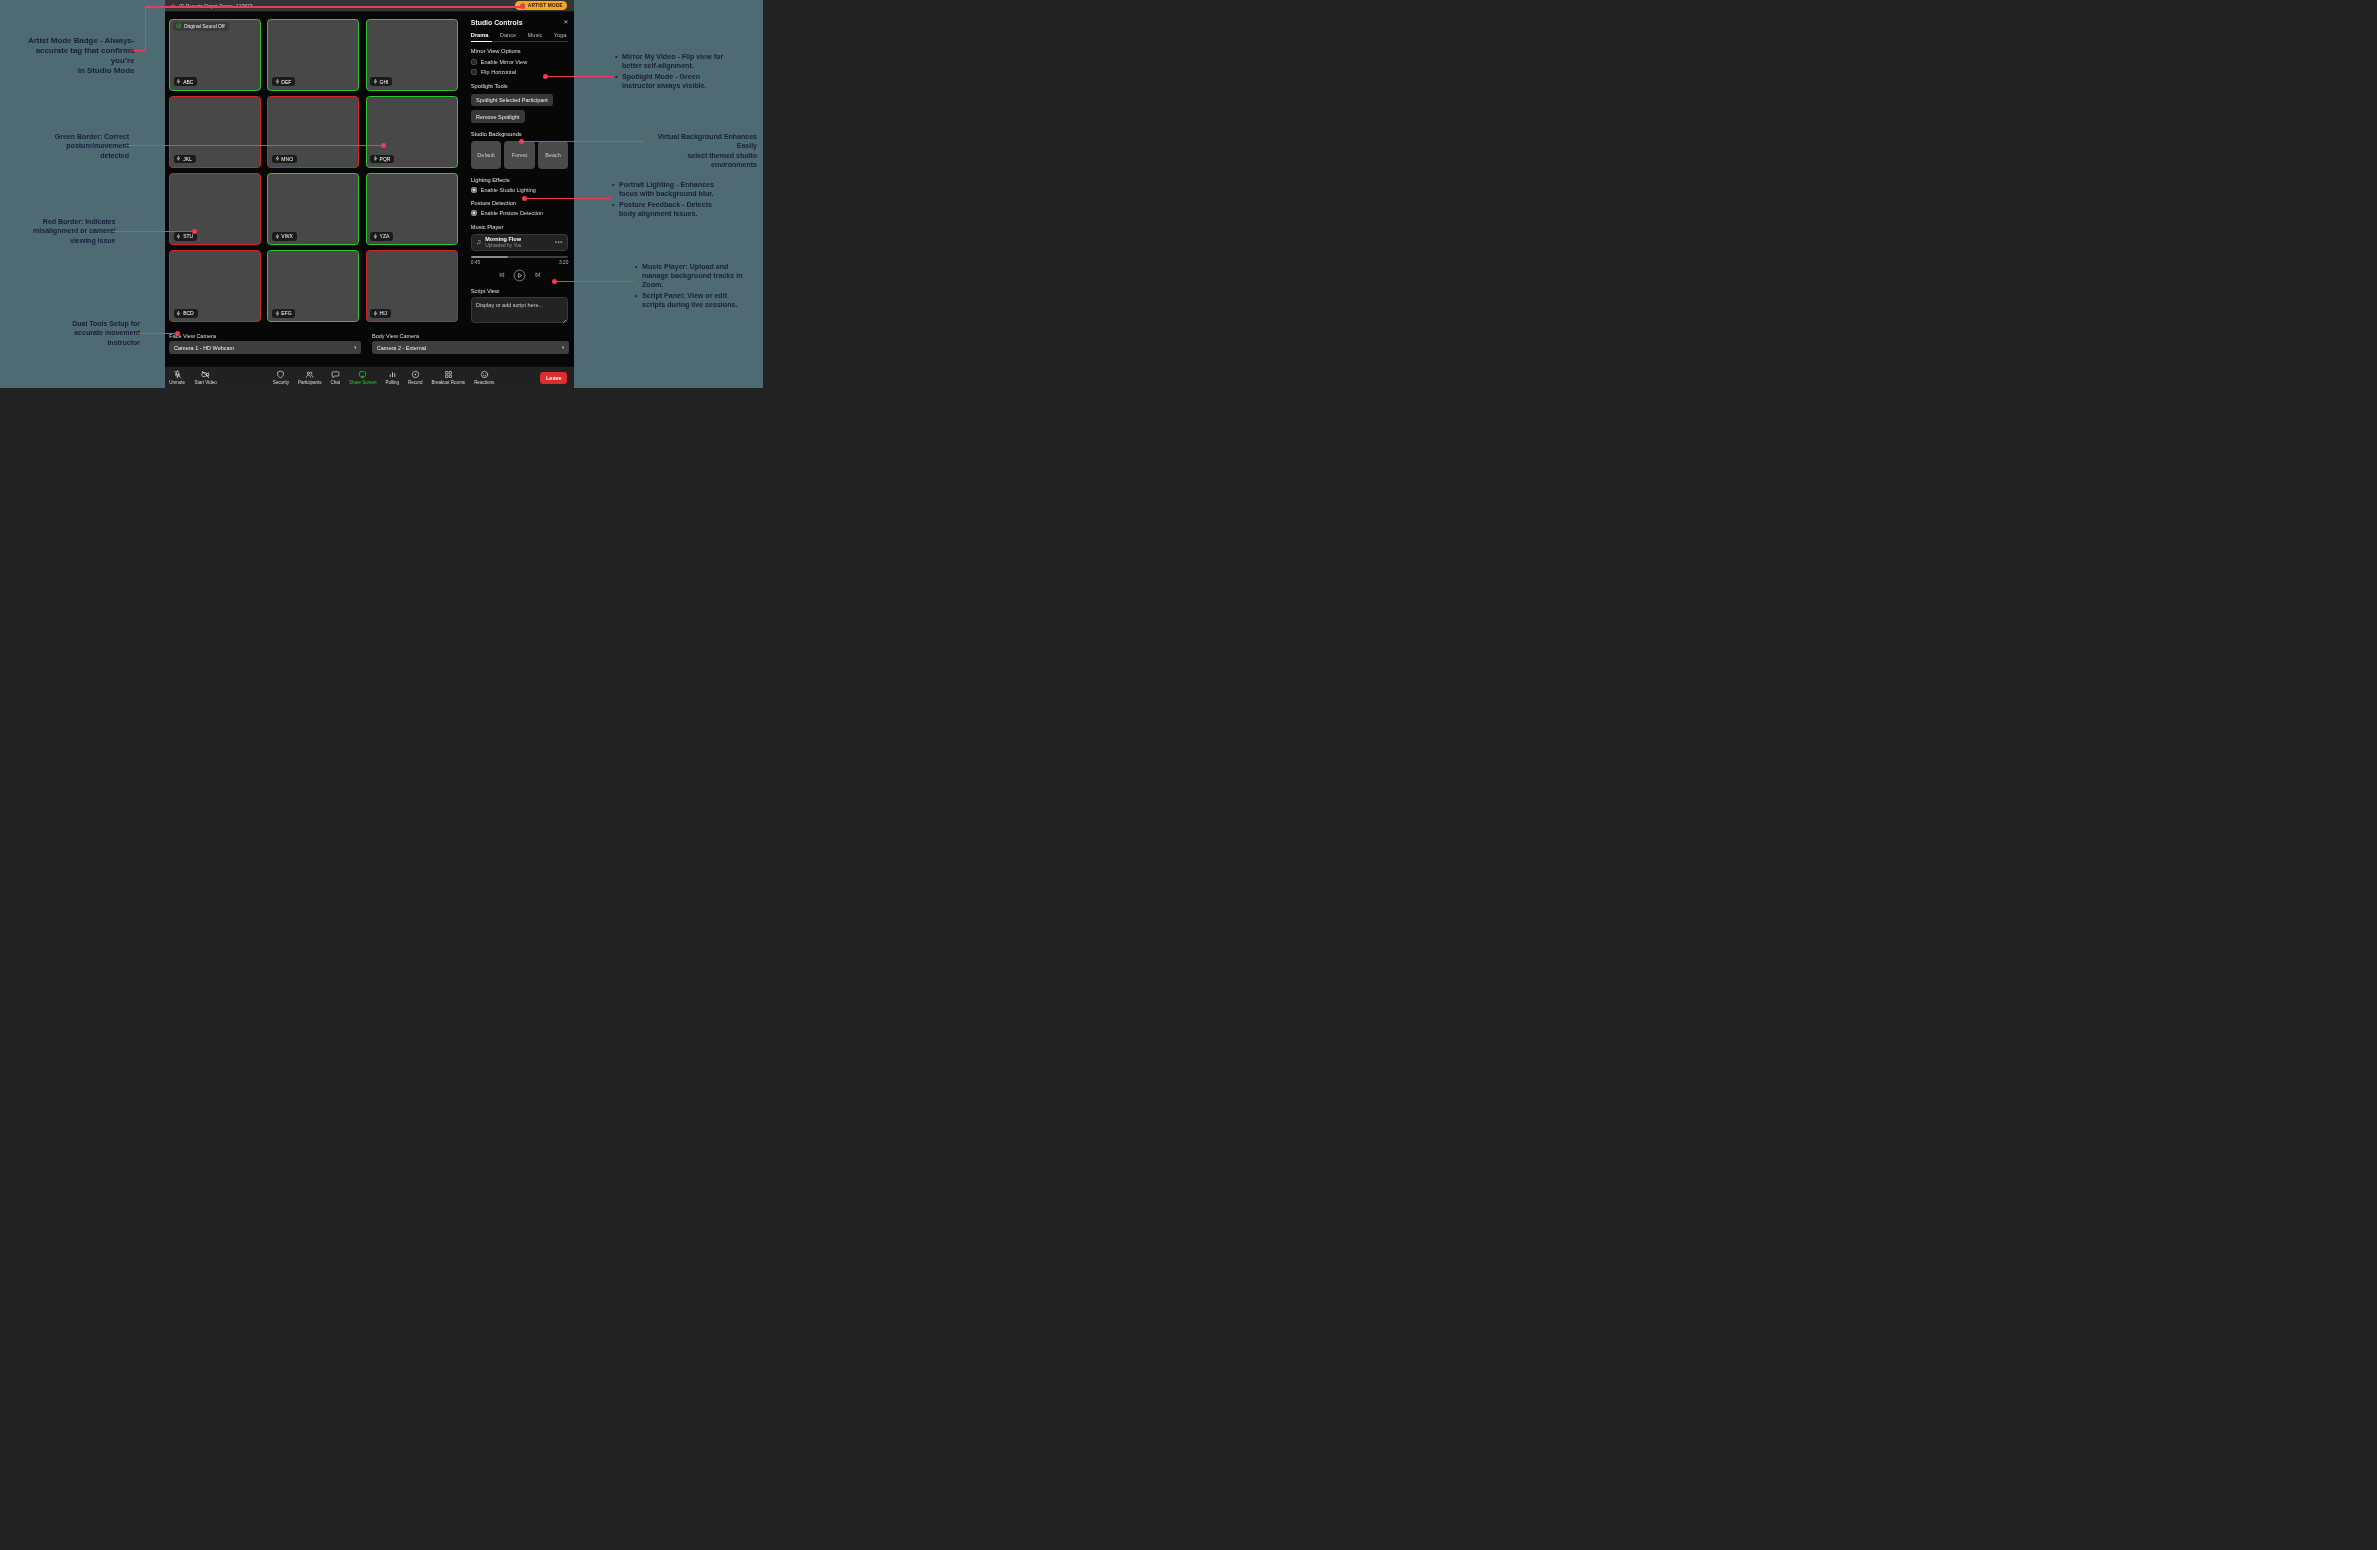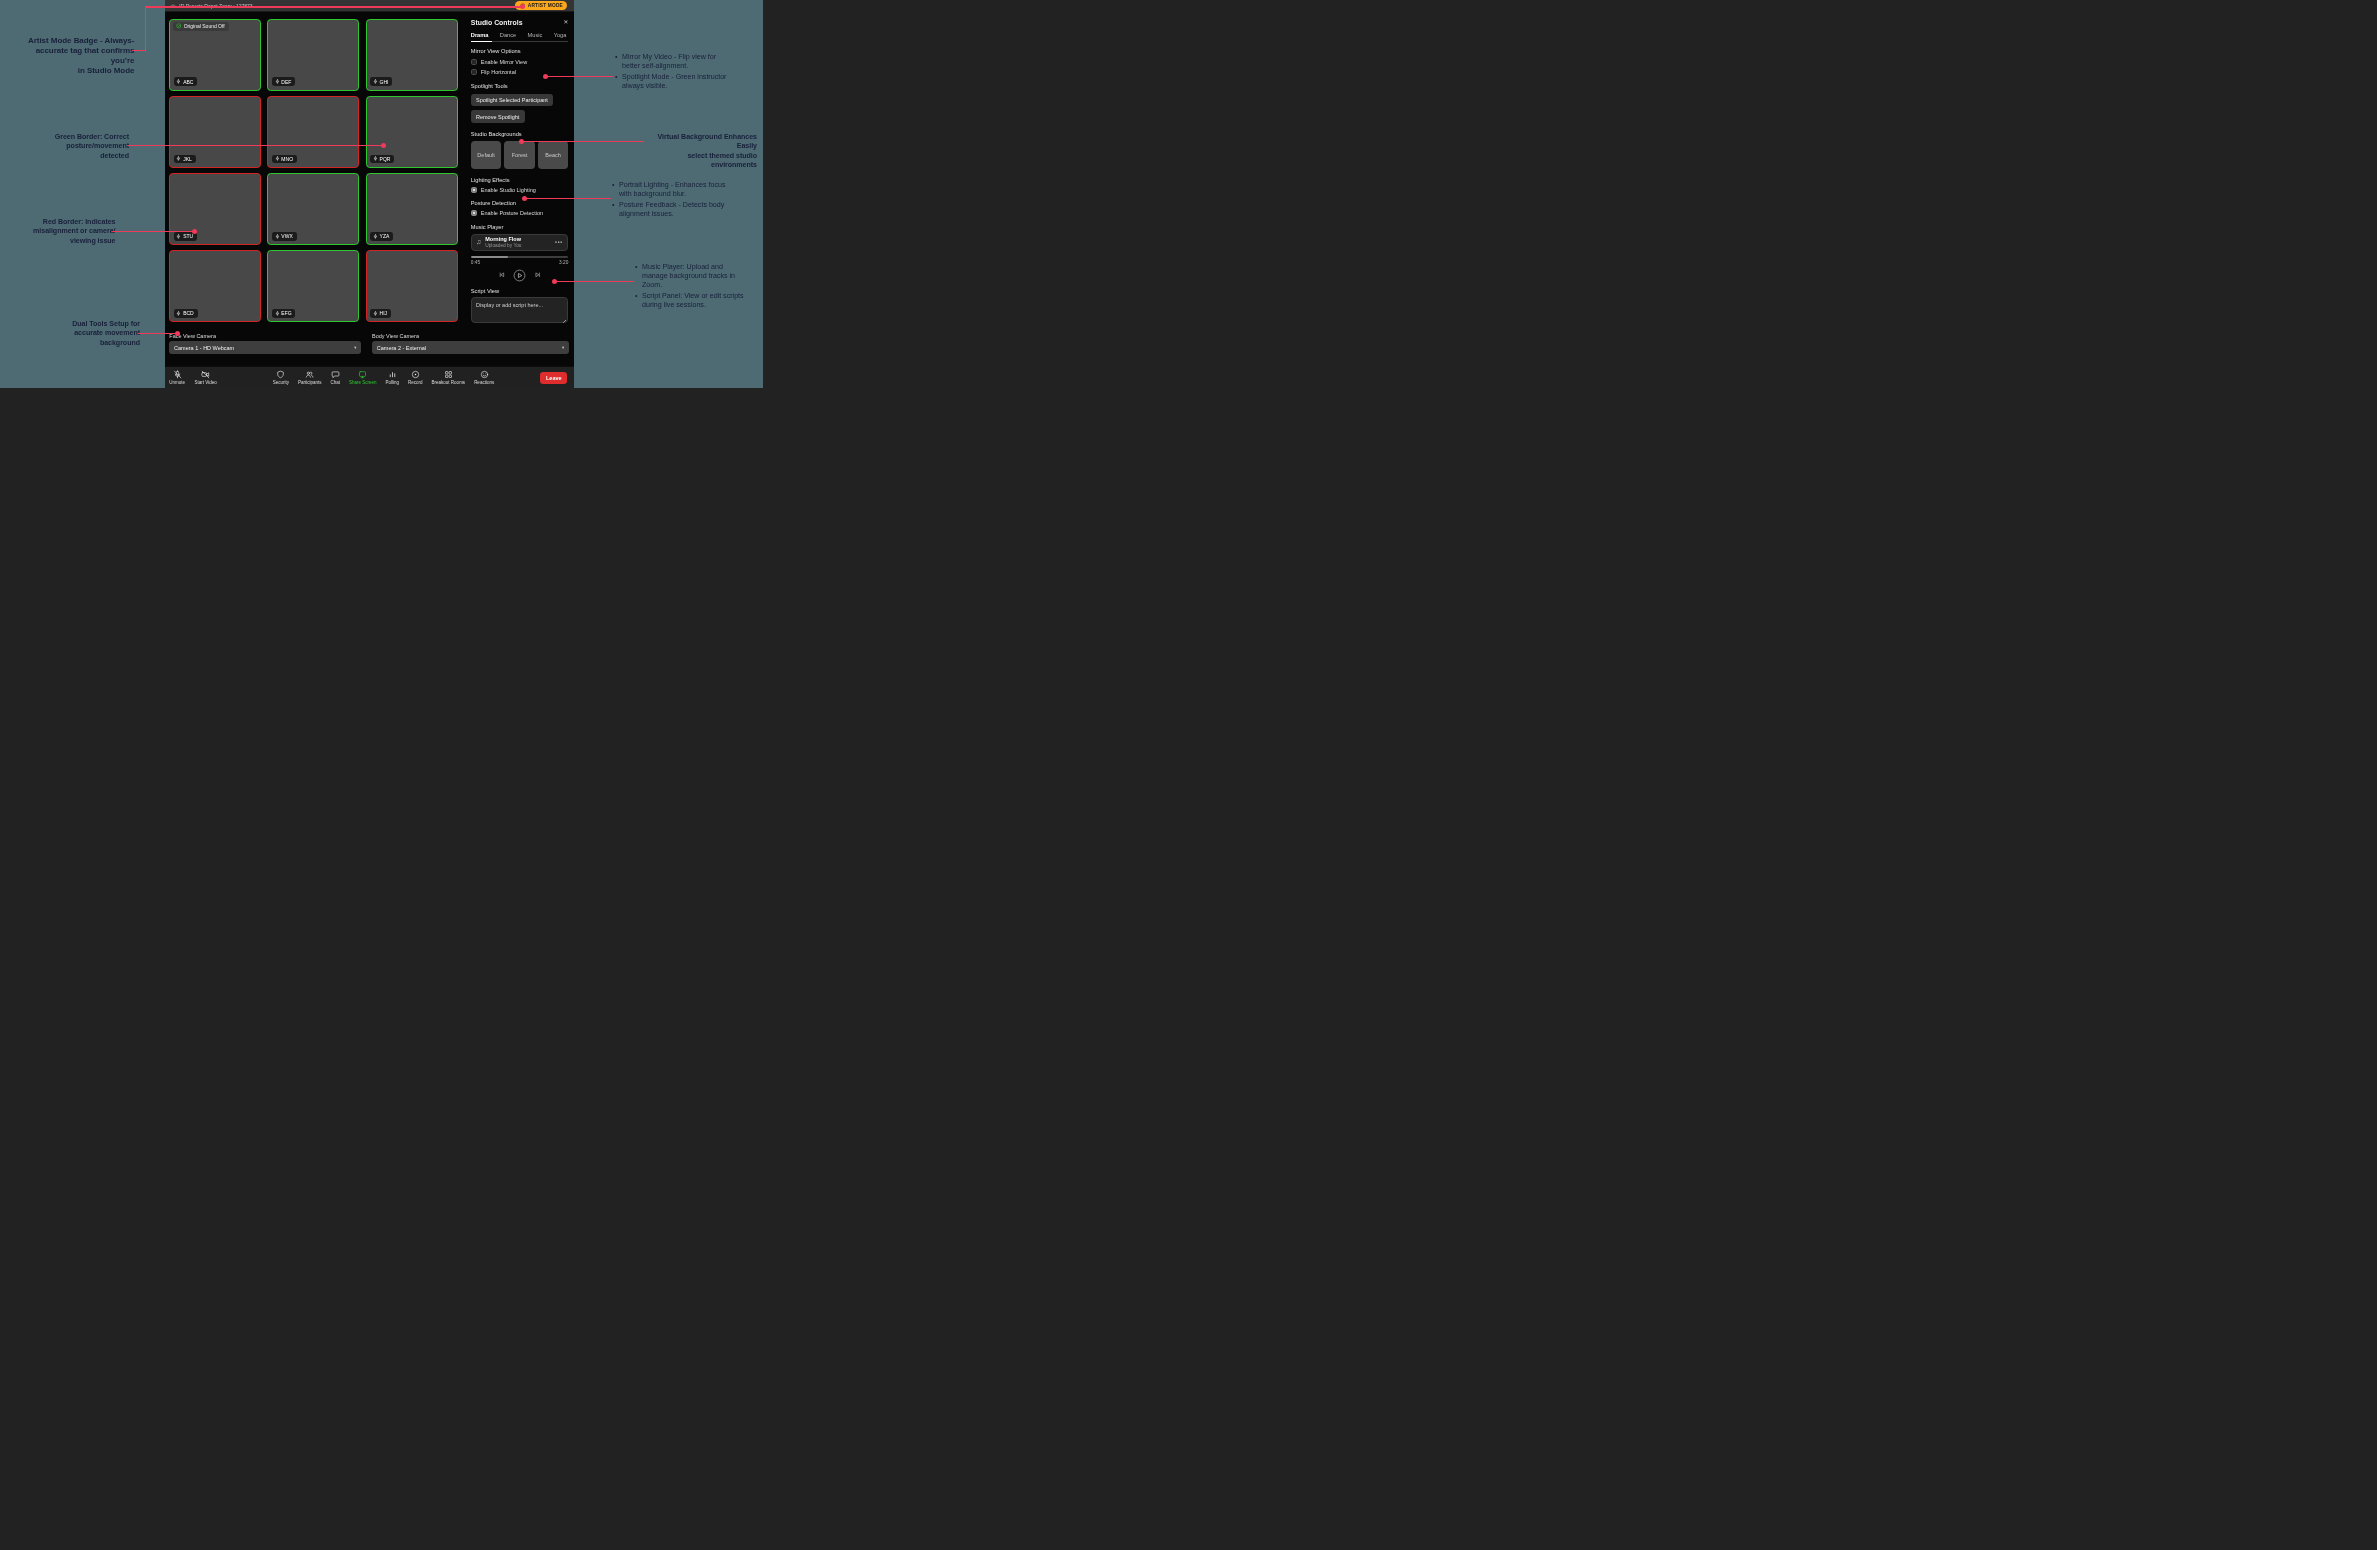--- a/index.html
+++ b/index.html
@@ -7,21 +7,21 @@
     --teal:#4e6b74; --navy:#18203a;
   }
   *{margin:0;padding:0;box-sizing:border-box}
   body{background:#222;font-family:"Liberation Sans",sans-serif;}
   .stage{position:relative;width:763px;height:388px;background:var(--teal);overflow:hidden;}
 
   
   .ann{position:absolute;color:var(--navy);font-weight:700;text-align:right;z-index:10;}
   .ann-lg{font-size:8px;line-height:1.24;letter-spacing:-0.05px;}
   .ann-sm{font-size:7.1px;line-height:1.33;letter-spacing:-0.05px;}
-  .ann-list{position:absolute;color:var(--navy);font-weight:400;text-align:left;font-size:7.1px;line-height:1.3;z-index:10;}
+  .ann-list{position:absolute;color:var(--navy);font-weight:700;text-align:left;font-size:7.1px;line-height:1.3;z-index:10;}
   .ann-li{position:relative;padding-left:8px;margin-bottom:1.4px;}
   .ann-li::before{content:"\2022";position:absolute;left:1px;top:0;}
   .pline{position:absolute;background:var(--pink);z-index:40;}
   .pdot{position:absolute;width:5.2px;height:5.2px;border-radius:50%;background:var(--pink);z-index:41;}
 
   
   .app{position:absolute;left:165px;top:0;width:409px;height:388px;background:#070707;z-index:1;}
   .topbar{position:absolute;left:0;top:0;width:100%;height:12.4px;background:#343434;border-bottom:0.5px solid #191919;
           display:flex;align-items:center;gap:3.3px;padding:0 6.7px 0 4.8px;}
   .meet-id{font-size:5px;color:#c6c6c6;}
@@ -113,21 +113,21 @@
     <div>detected</div>
   </div>
   <div class="ann ann-sm" style="left:28.5px;top:218px;width:87px;">
     <div>Red Border: Indicates</div>
     <div>misalignment or camera/</div>
     <div>viewing issue</div>
   </div>
   <div class="ann ann-sm" style="left:62px;top:320px;width:78px;">
     <div>Dual Tools Setup for</div>
     <div>accurate movement</div>
-    <div>background</div>
+    <div>instructor</div>
   </div>
 
   <div class="ann-list" style="left:614px;top:53px;width:120px;">
     <div class="ann-li">Mirror My Video - Flip view for better self-alignment.</div>
     <div class="ann-li">Spotlight Mode - Green instructor always visible.</div>
   </div>
   <div class="ann ann-sm" style="left:641px;top:133px;width:116px;">
     <div>Virtual Background Enhances Easily</div>
     <div>select themed studio environments</div>
   </div>

